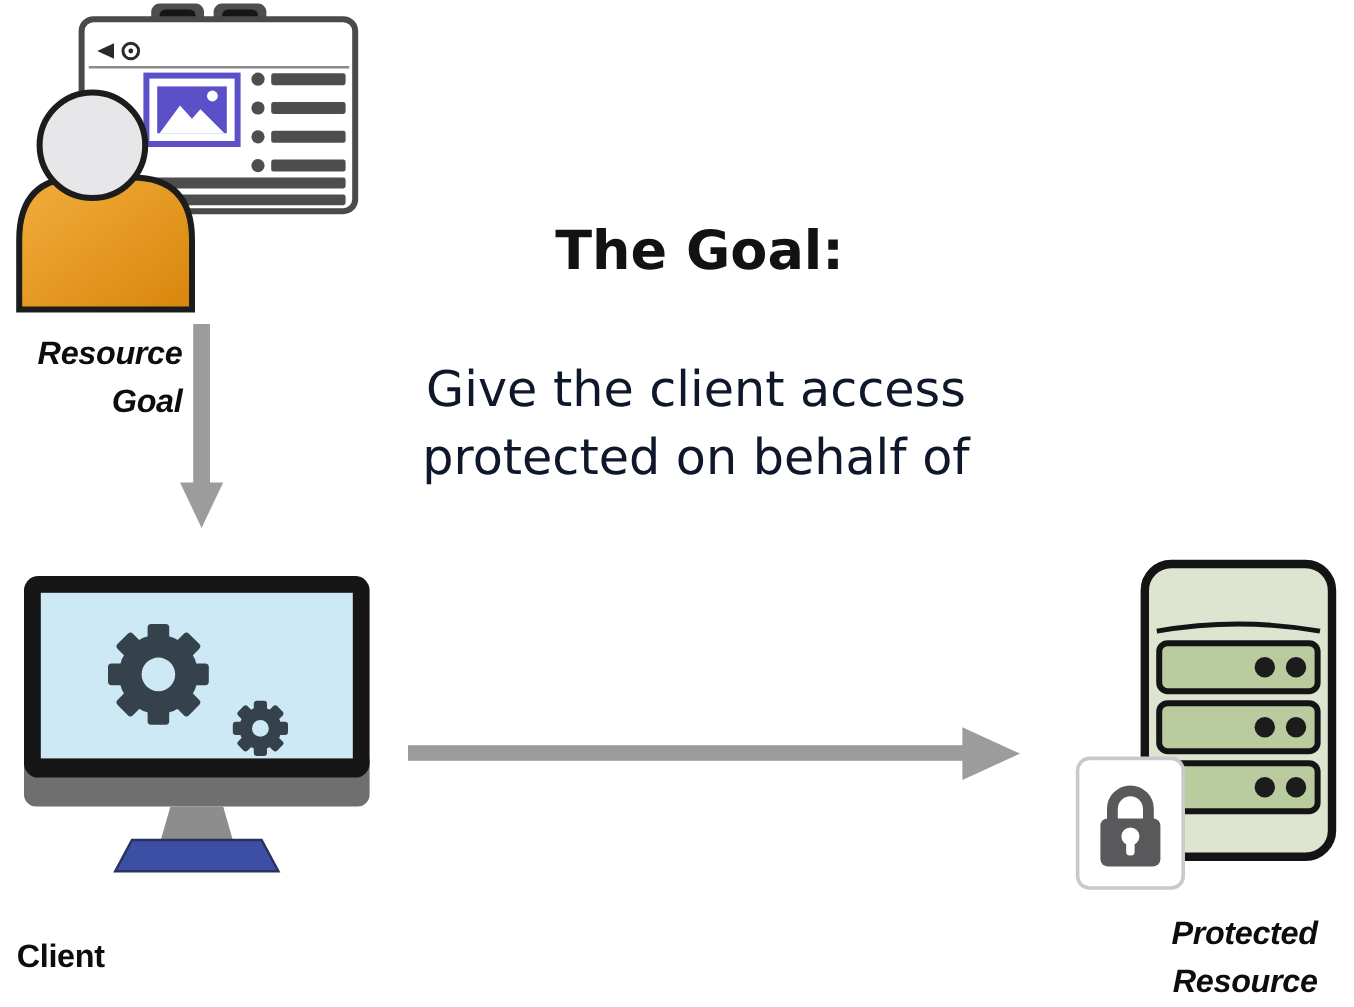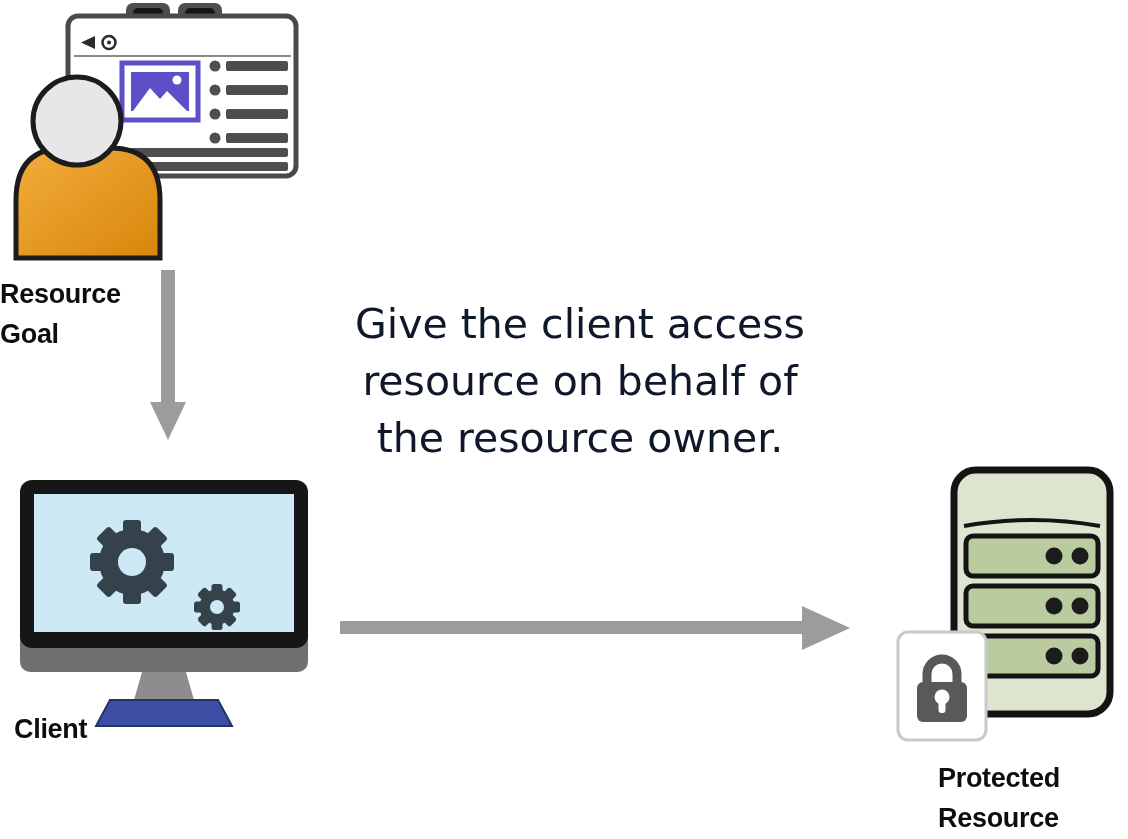--- a/index.html
+++ b/index.html
@@ -7,21 +7,21 @@
     position:relative; width:1128px; height:839px; background:#ffffff;
     font-family:"DejaVu Sans", sans-serif; overflow:hidden;
   }
   .abs { position:absolute; }
   .label {
     position:absolute;
     font-family:"Liberation Sans", sans-serif;
     font-weight:bold; font-size:27px; color:#0d0d0d;
     line-height:40px; letter-spacing:-0.3px;
   }
-  .center { text-align:left; }
+  .center { text-align:right;font-style:italic; }
   .goal-heading {
     position:absolute; text-align:center;
     font-family:"DejaVu Sans", sans-serif;
     font-weight:bold; font-size:45px; color:#121212;
   }
   .goal-text {
     position:absolute; text-align:center;
     font-family:"DejaVu Sans", sans-serif;
     font-size:41px; color:#0f172a; line-height:57px;
   }
@@ -112,34 +112,34 @@
           <rect x="-5.5" y="-23" width="11" height="46" rx="2.5" transform="rotate(135)"></rect>
           <circle r="17.5"></circle>
           <circle r="7" fill="#CDE9F6"></circle>
         </g>
       </g>
       <path d="M128 198 L172 198 L180 226 L120 226 Z" fill="#8d8d8d"></path>
       <path d="M96 226 L204 226 L218 252 L82 252 Z" fill="#3D4EA5" stroke="#26335f" stroke-width="2"></path>
     </svg>
   </div>
 
-  <div class="label" style="left:14px;top:709px;">Client</div>
+  <div class="label" style="left:14px;top:777px;">Client</div>
 
   <div class="abs" style="left:340px;top:604px;">
     <svg width="512" height="48" viewBox="0 0 512 48">
       <rect x="0" y="17" width="466" height="13" fill="#9c9c9c"></rect>
       <path d="M462 2 L462 46 L510 24 Z" fill="#9c9c9c"></path>
     </svg>
   </div>
 
+  <div class="goal-heading" style="left:333px;top:182px;width:500px;">The Goal:</div>
 
   <div class="goal-text" style="left:320px;top:296px;width:520px;">
     <div>Give the client access</div>
-    <div>resource on behalf of</div>
-    <div>the resource owner.</div>
+    <div>protected on behalf of</div>
   </div>
 
   <div class="abs" style="left:942px;top:460px;">
     <svg viewBox="0 0 180 262" width="180" height="262">
       <rect x="12" y="10" width="156" height="244" rx="22" fill="#DDE4CF" stroke="#141414" stroke-width="7"></rect>
       <path d="M22 66 Q90 54 158 66" fill="none" stroke="#141414" stroke-width="4"></path>
       <g fill="#B9CB9F" stroke="#141414" stroke-width="5">
         <rect x="24" y="76" width="132" height="40" rx="7"></rect>
         <rect x="24" y="126" width="132" height="40" rx="7"></rect>
         <rect x="24" y="176" width="132" height="40" rx="7"></rect>

